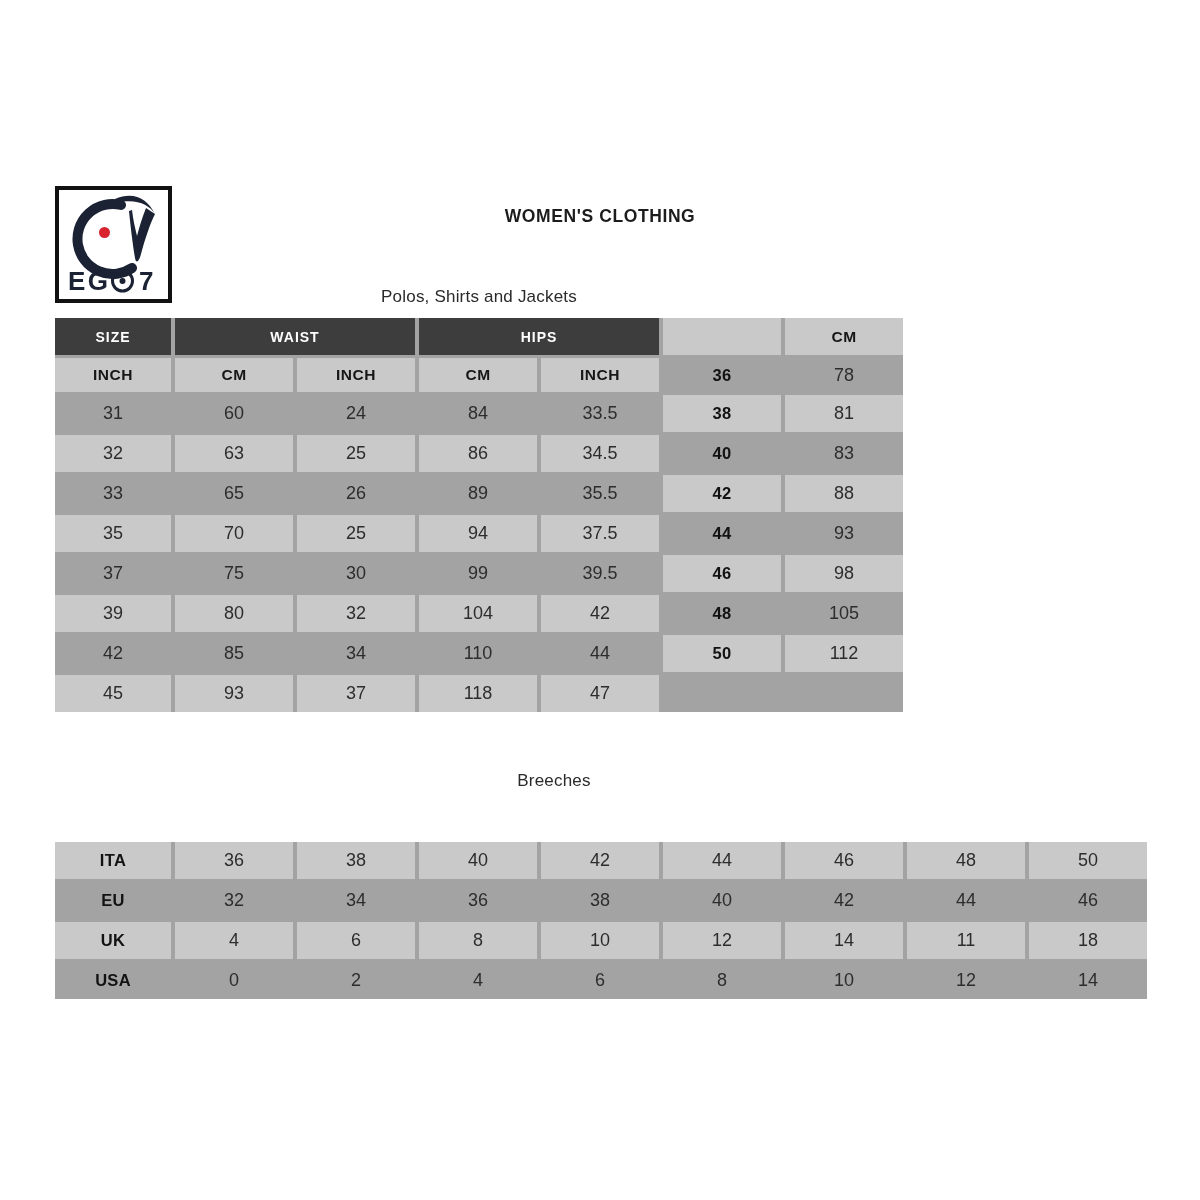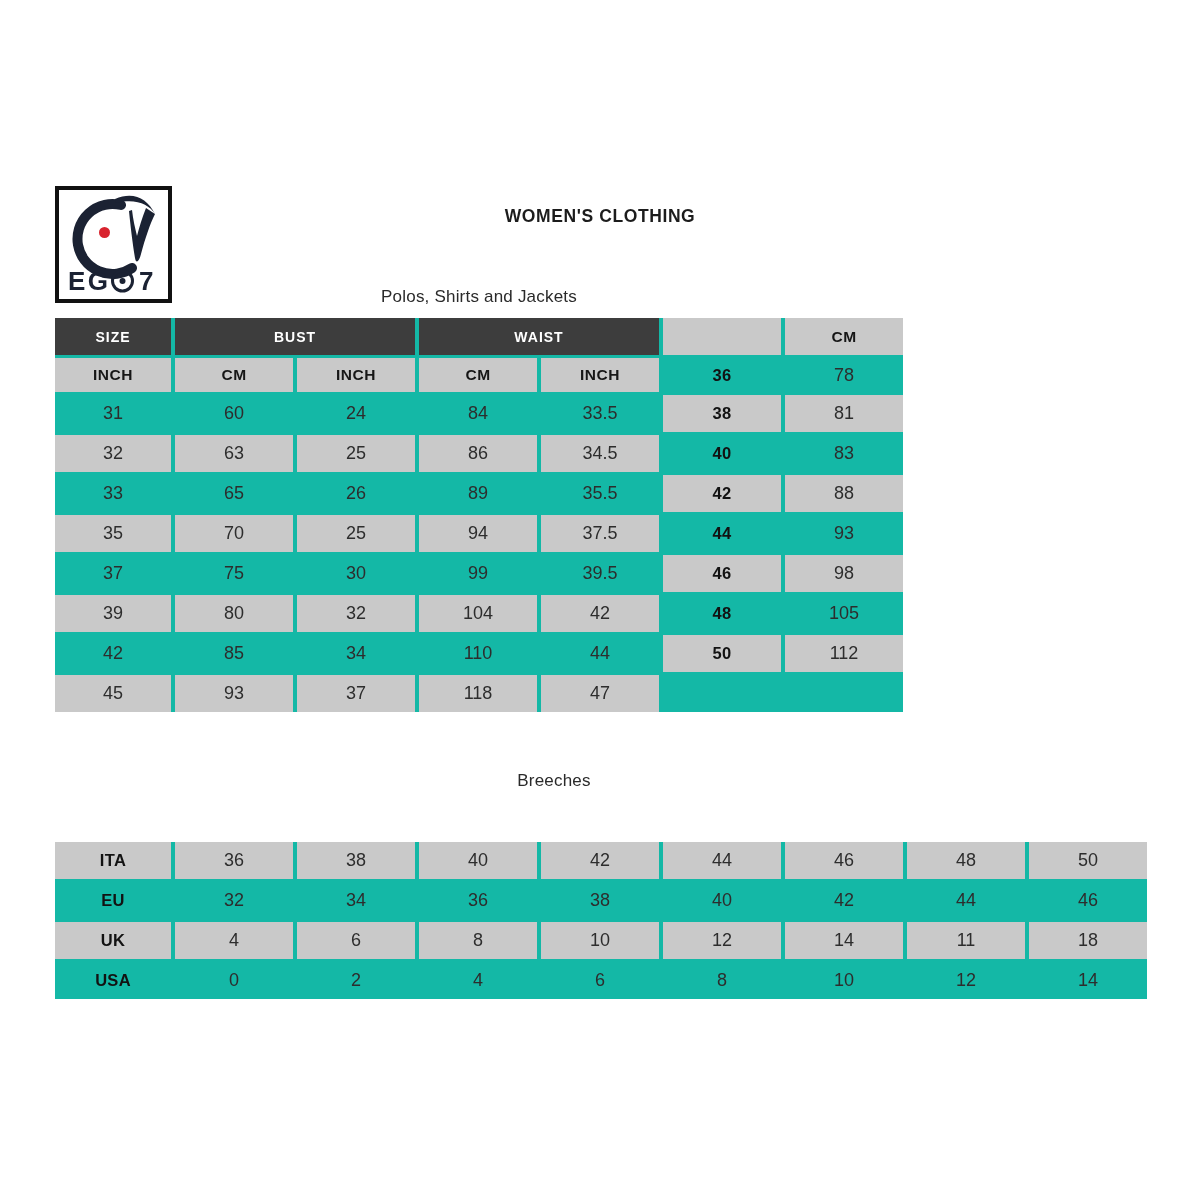--- a/index.html
+++ b/index.html
@@ -26,21 +26,21 @@
   }
   .polos-title{
     position:absolute;top:287px;left:55px;width:848px;text-align:center;
     font-size:17px;color:#2a2a2a;letter-spacing:.2px;
   }
   .breeches-title{
     position:absolute;top:771px;left:0;width:1108px;text-align:center;
     font-size:17px;color:#2a2a2a;letter-spacing:.2px;
   }
 
-  .grid{position:absolute;display:grid;column-gap:4px;row-gap:3px;background:#14b8a6;}
+  .grid{position:absolute;display:grid;column-gap:4px;row-gap:3px;background:#a3a3a3;}
   .grid.polos{
     left:55px;top:318px;
     grid-template-columns:116px repeat(6,118px);
     grid-template-rows:37px 34px;
     grid-auto-rows:37px;
   }
   .grid.breeches{
     left:55px;top:842px;
     grid-template-columns:116px repeat(8,118px);
     grid-auto-rows:37px;
@@ -83,22 +83,22 @@
         <text x="84" y="104" font-size="26" style="fill:var(--logo-navy);">7</text>
       </g>
     </svg>
   </div>
 
   <div class="page-title">WOMEN'S CLOTHING</div>
   <div class="polos-title">Polos, Shirts and Jackets</div>
 
   <div class="grid polos" id="polosGrid">
     <div class="hc">SIZE</div>
-    <div class="hc sp2">BUST</div>
     <div class="hc sp2">WAIST</div>
+    <div class="hc sp2">HIPS</div>
 
     <div class="uc gray"></div>
     <div class="uc gray">CM</div>
     <div class="uc gray">INCH</div>
     <div class="uc gray">CM</div>
     <div class="uc gray">INCH</div>
     <div class="uc gray">CM</div>
     <div class="uc gray">INCH</div>
 
   <div class="cell label">36</div>

